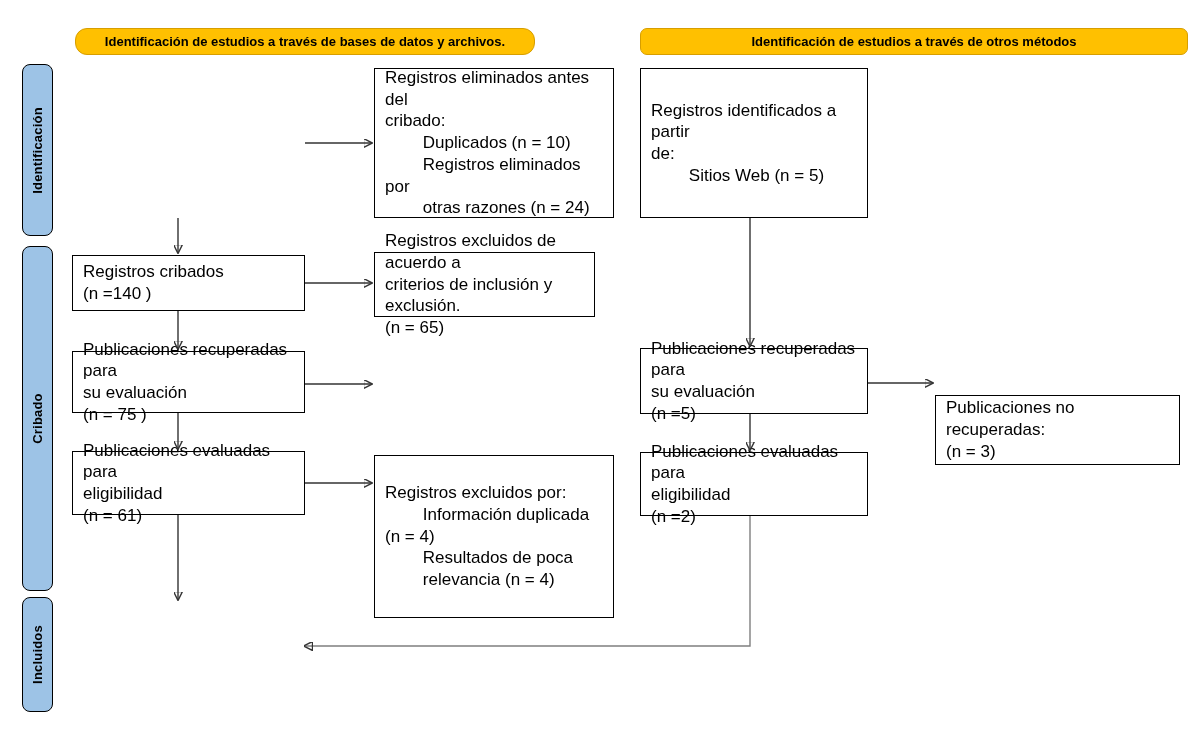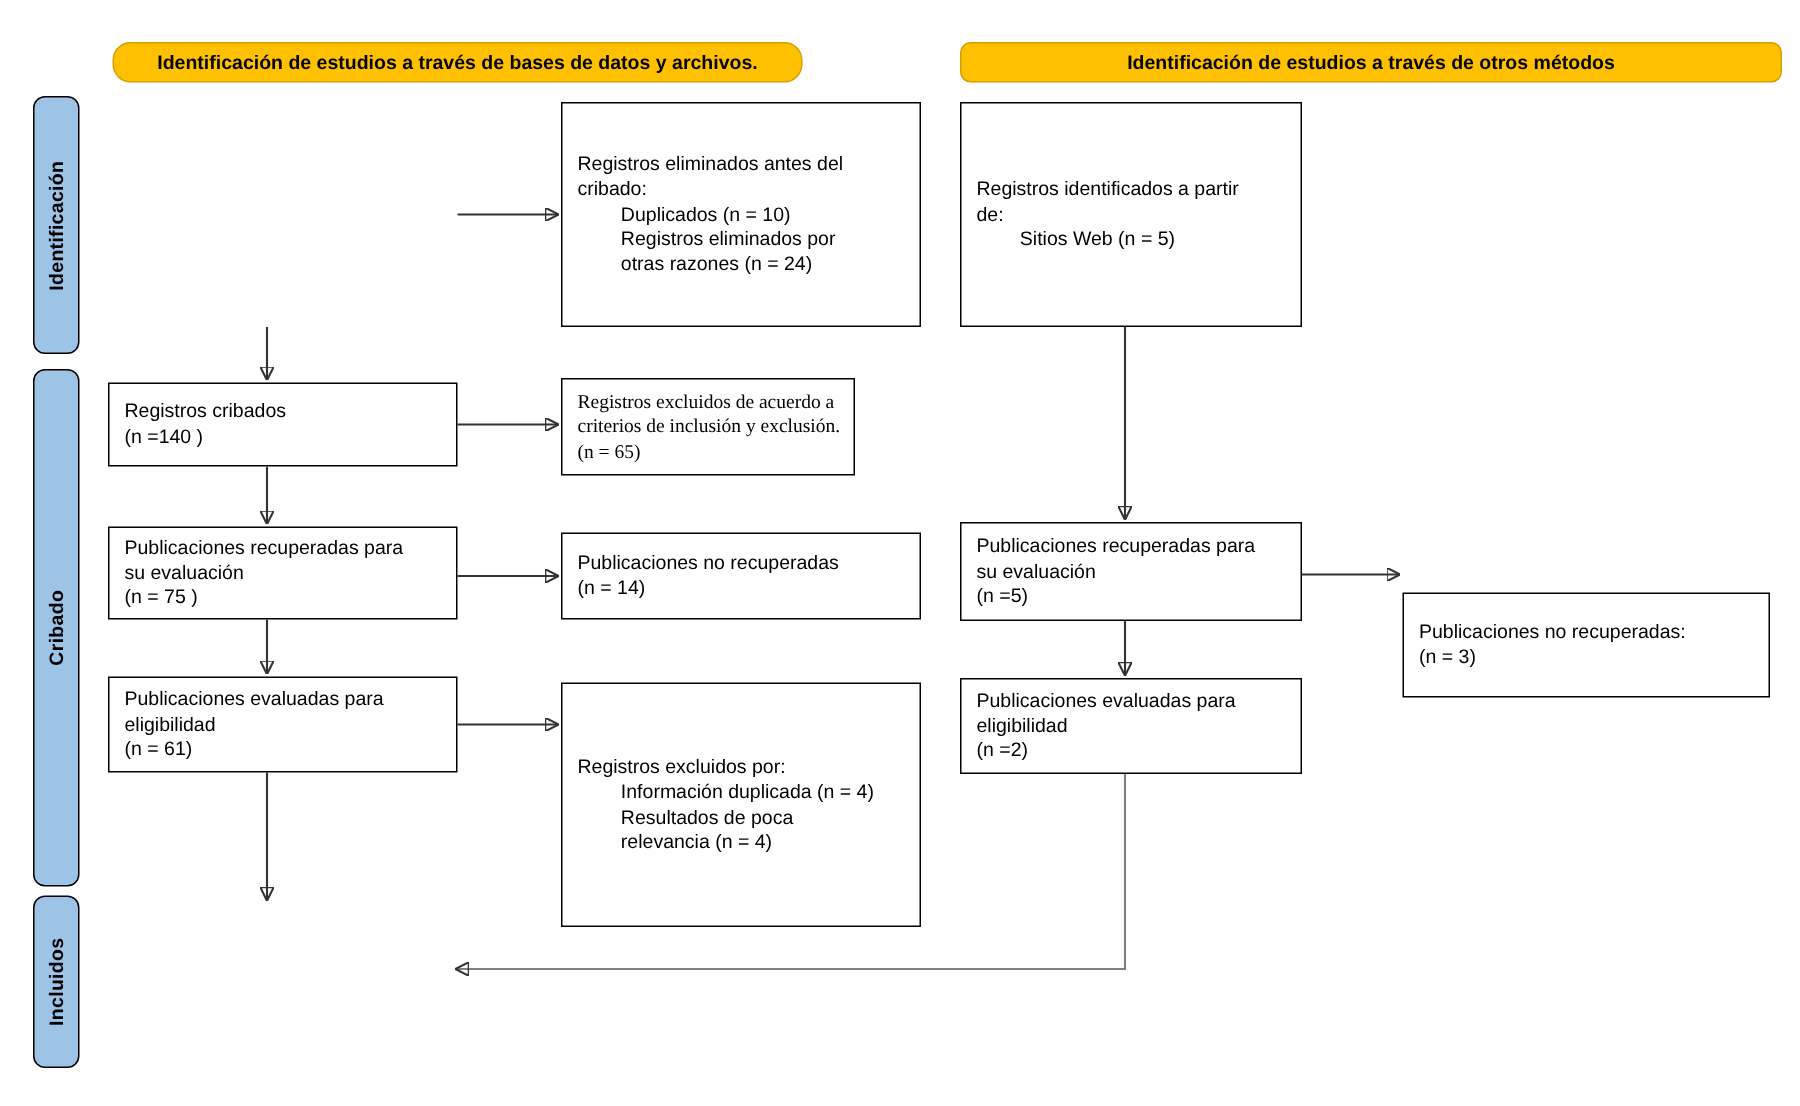--- a/index.html
+++ b/index.html
@@ -24,21 +24,21 @@
     display:flex;align-items:center;justify-content:center;box-sizing:border-box;
   }
   .phase-label{
     transform:rotate(-90deg);white-space:nowrap;font-weight:bold;font-size:13px;letter-spacing:0.2px;
   }
   .box{
     position:absolute;background:#ffffff;border:1.5px solid var(--box-border);
     display:flex;align-items:center;box-sizing:border-box;
   }
   .box-text{
-    padding:4px 8px 4px 10px;font-size:13px;line-height:1.28;white-space:pre-wrap;
+    padding:4px 8px 4px 10px;font-size:17px;line-height:1.28;white-space:pre-wrap;
   }
   svg.arrows{position:absolute;left:0;top:0;width:1200px;height:737px;pointer-events:none;}
   svg.arrows line, svg.arrows path{stroke:var(--arrow);stroke-width:1.4;fill:none;}
   svg.arrows .gray{stroke:var(--connector);}
 </style>
 </head>
 <body>
 
 <div class="stage">
 
@@ -70,28 +70,24 @@
 (n = 61)</div>
   </div>
 
   <div class="box" style="left:374px;top:68px;width:240px;height:150px;">
     <div class="box-text">Registros eliminados antes del
 cribado:
         Duplicados (n = 10)
         Registros eliminados por
         otras razones (n = 24)</div>
   </div>
-  <div class="box" style="left:374px;top:252px;width:196px;height:65px;font-family:Liberation Serif, serif;">
+  <div class="box" style="left:374px;top:252px;width:221px;height:65px;">
     <div class="box-text">Registros excluidos de acuerdo a
 criterios de inclusión y exclusión.
 (n = 65)</div>
-  </div>
-  <div class="box" style="left:374px;top:355px;width:240px;height:58px;">
-    <div class="box-text">Publicaciones no recuperadas
-(n = 14)</div>
   </div>
   <div class="box" style="left:374px;top:455px;width:240px;height:163px;">
     <div class="box-text">Registros excluidos por:
         Información duplicada (n = 4)
         Resultados de poca
         relevancia (n = 4)</div>
   </div>
 
   <div class="box" style="left:640px;top:68px;width:228px;height:150px;">
     <div class="box-text">Registros identificados a partir

